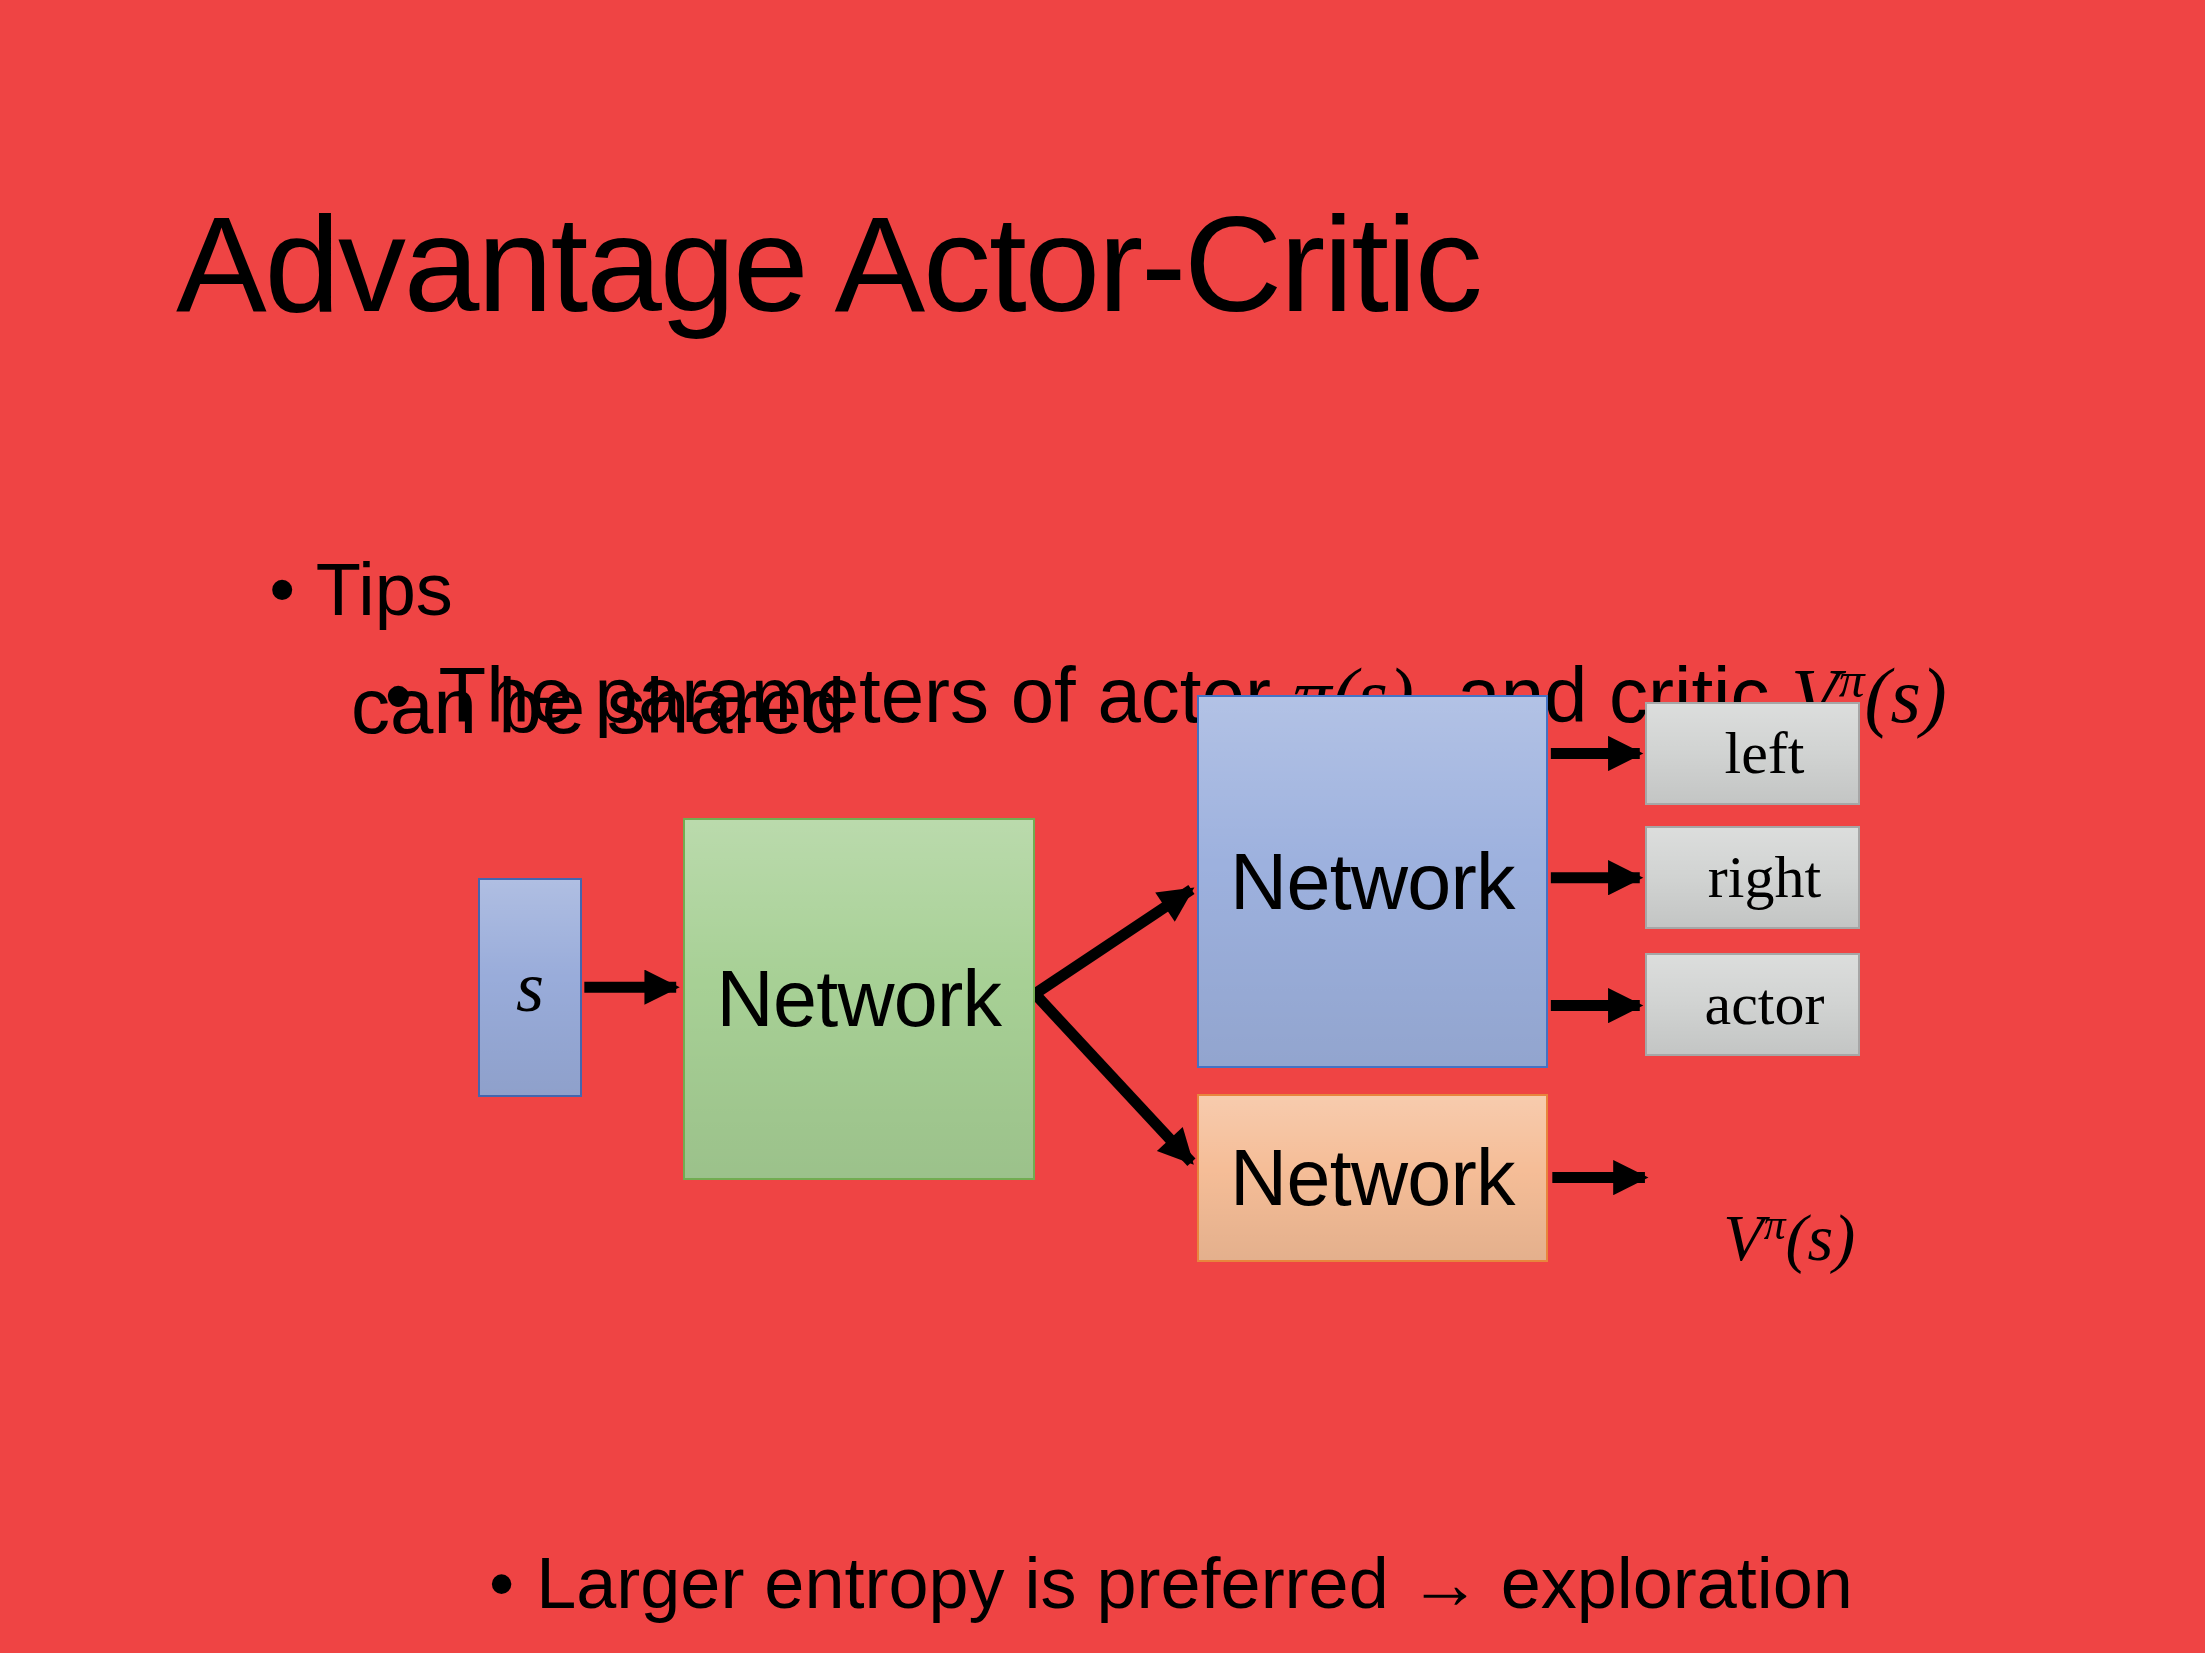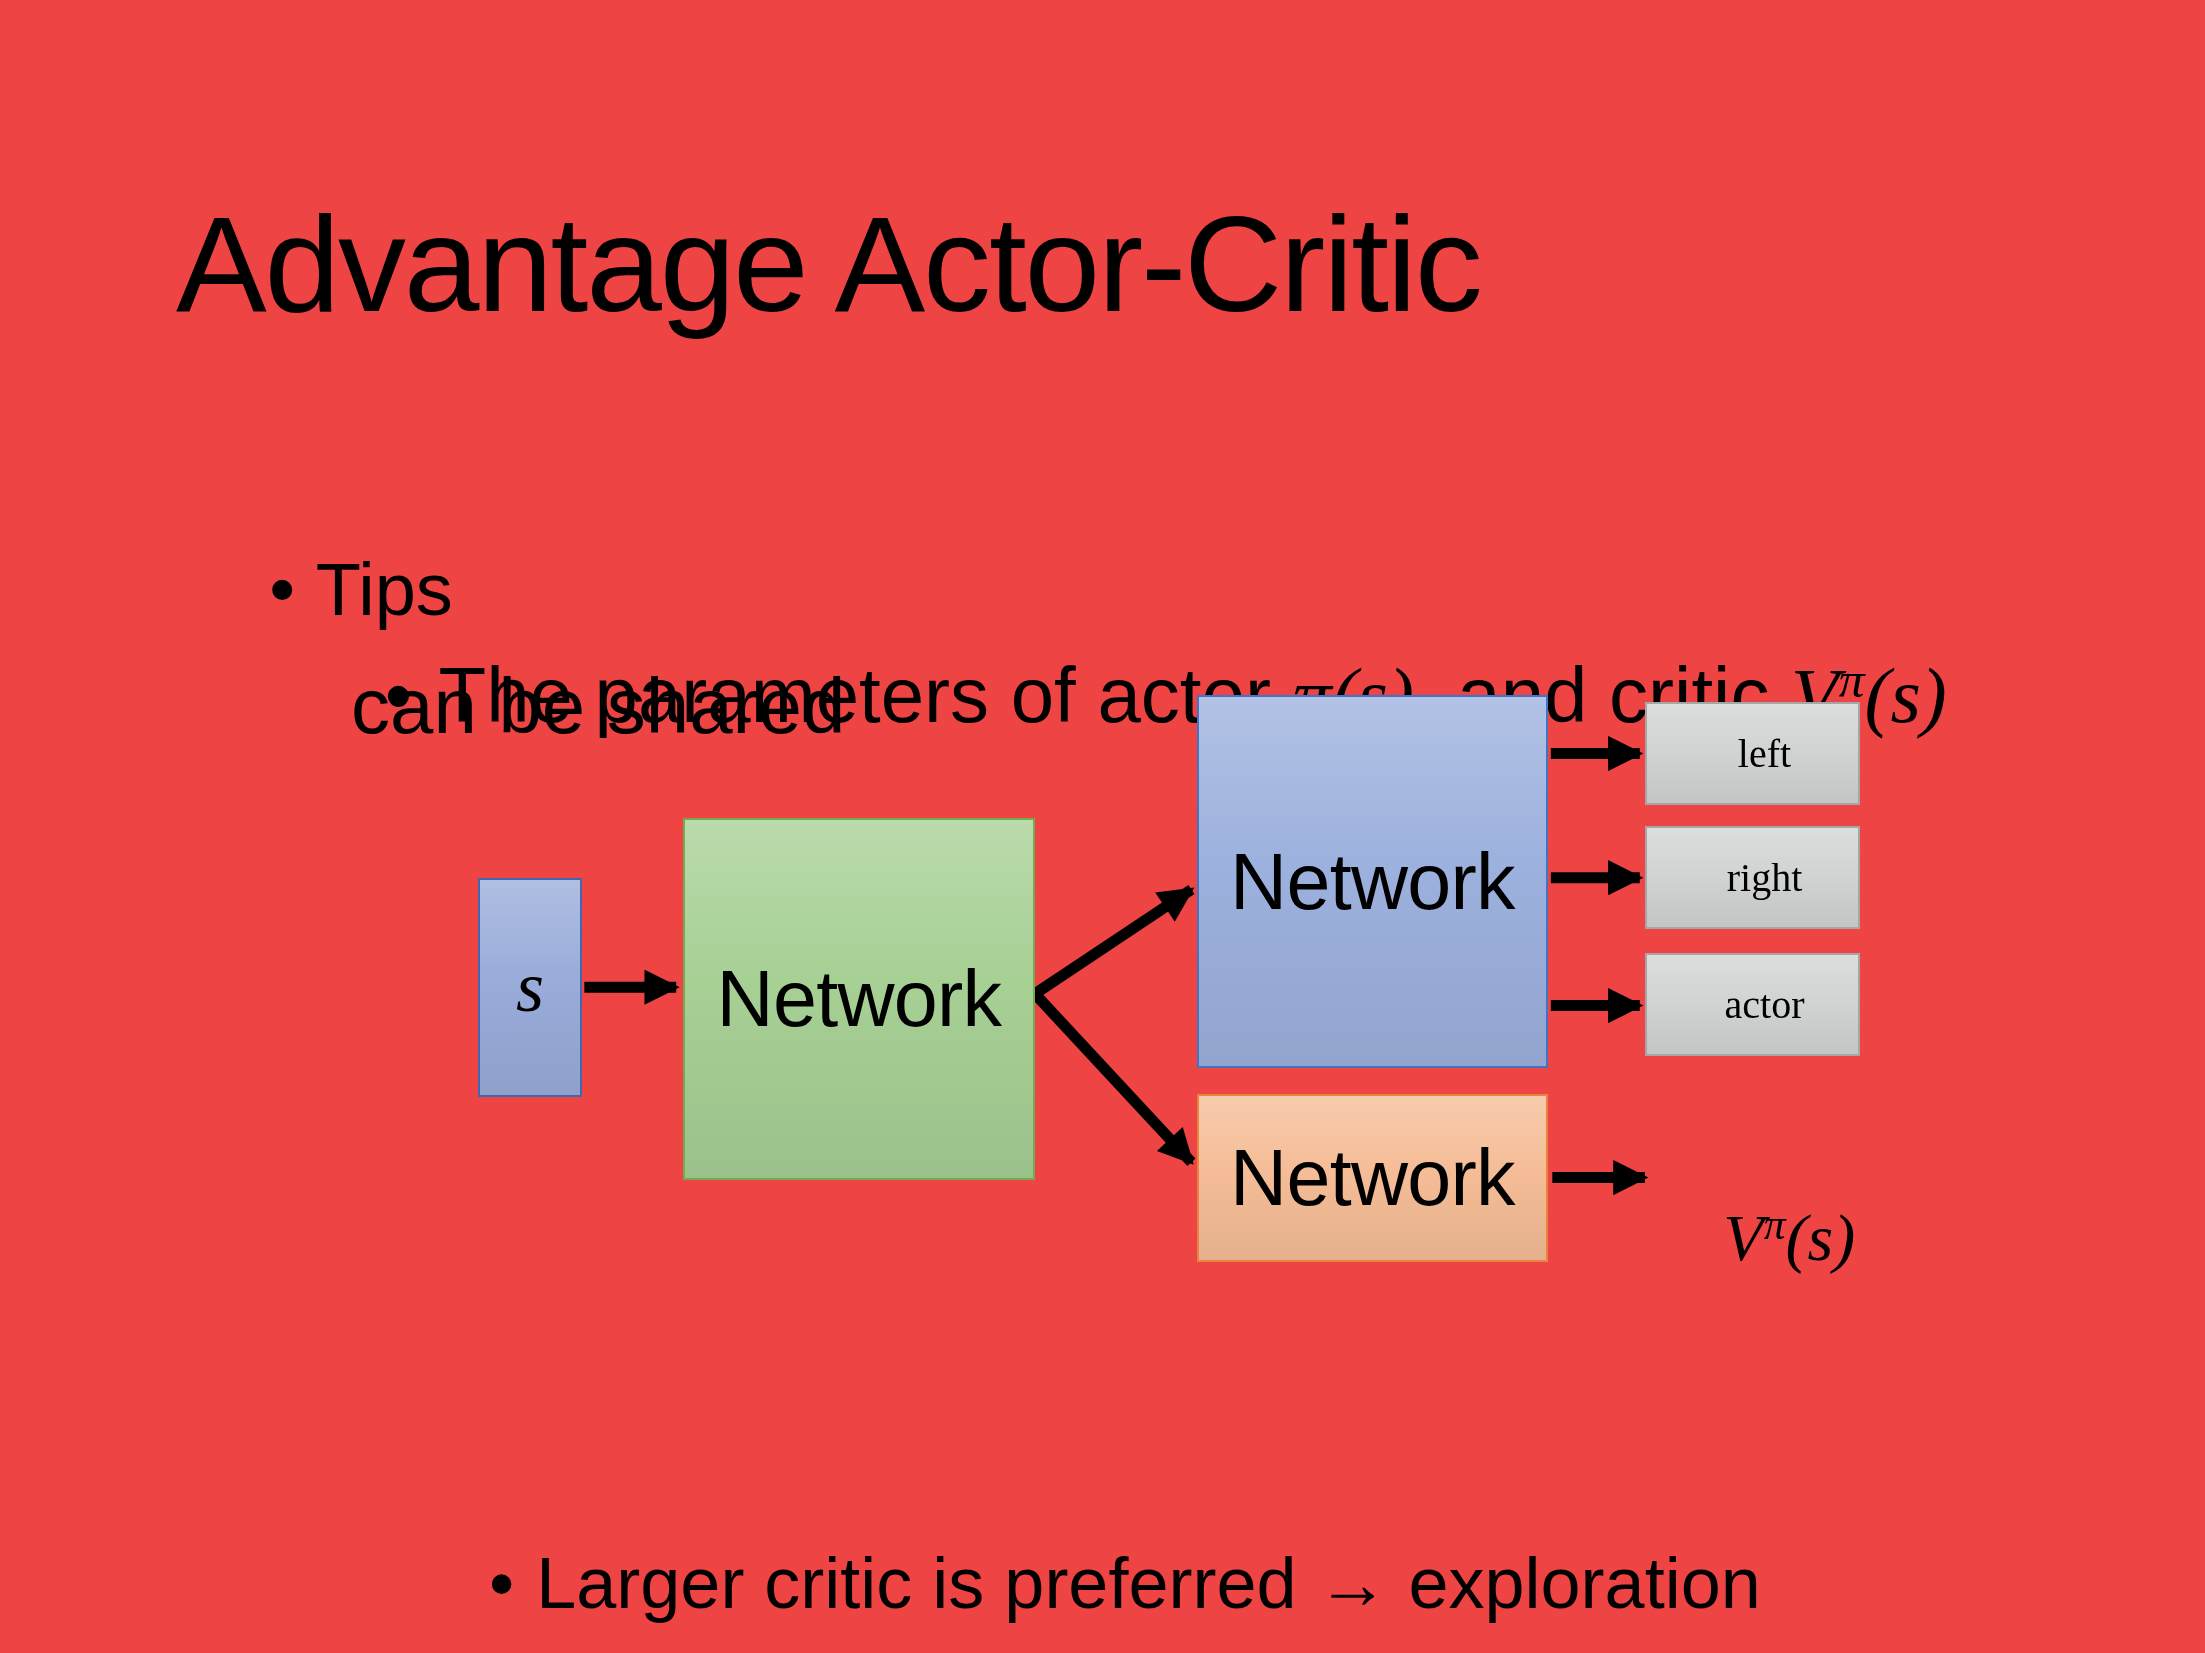--- a/index.html
+++ b/index.html
@@ -50,21 +50,21 @@
     left:1197px;top:695px;width:351px;height:373px;
     background-color:var(--actor-fill);border:2.9px solid var(--actor-border);
   }
   .critic-box{
     left:1197px;top:1094px;width:351px;height:168px;
     background-color:var(--critic-fill);border:2.9px solid var(--critic-border);
   }
   .action{
     left:1645px;width:215px;height:103px;
     background-color:var(--action-fill);border:2.2px solid var(--action-border);
-    font-family:"Liberation Serif", serif;font-size:40px;padding-left:24px;
+    font-family:"Liberation Serif", serif;font-size:60px;padding-left:24px;
   }
   .action.a-left{top:702px;}
   .action.a-right{top:826px;}
   .action.a-fire{top:953px;}
   .v-out{
     position:absolute;left:1650px;top:1123px;font-size:66px;white-space:pre;
   }
   .arrows{position:absolute;left:0;top:0;width:2205px;height:1654px;}
   .arrows line{stroke:var(--arrow);stroke-width:15;}
 </style>
@@ -125,17 +125,17 @@
   <div class="box action a-fire">
     <span>actor</span>
   </div>
 
   <div class="v-out">
     <span class="m">V</span><span class="m sup">π</span><span class="m">(s)</span>
   </div>
 
 
   <div class="line l3">
-    <span class="bullet">•</span><span>Larger critic is preferred → exploration</span>
+    <span class="bullet">•</span><span>Larger entropy is preferred → exploration</span>
   </div>
 
 </div>
 
 
 </body></html>

